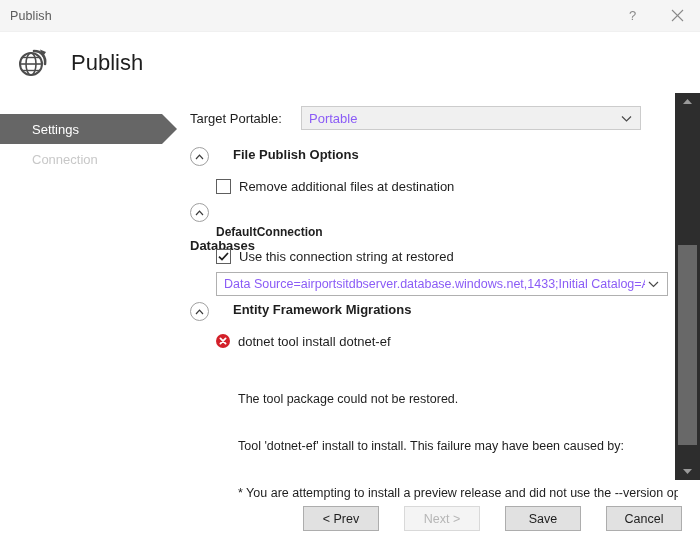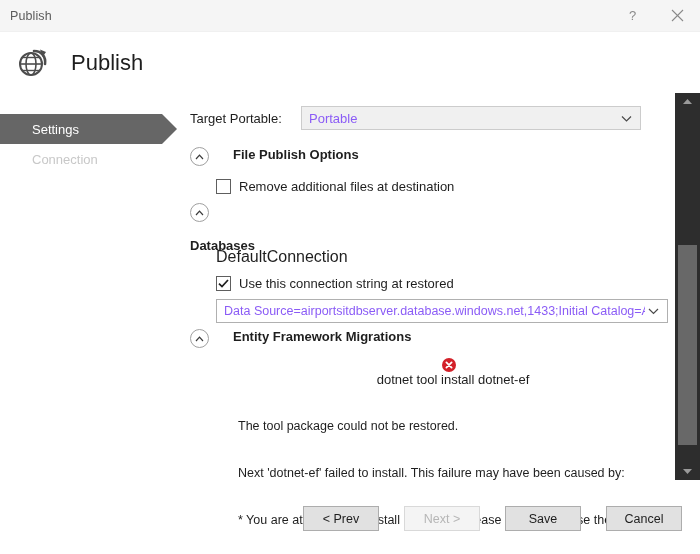--- a/index.html
+++ b/index.html
@@ -200,24 +200,24 @@
     margin-right: 8px;
     flex: 0 0 13px;
     display: flex;
     align-items: center;
     justify-content: center;
   }
   .chk svg { display: block; }
   .checkrow-label { font-size: 13px; color: #1e1e1e; }
 
   .subhead {
-    font-size: 16px;
-    font-weight: normal;
-    color: #1e1e1e;
-    margin-top: 23px;
+    font-size: 12px;
+    font-weight: bold;
+    color: #1e1e1e;
+    margin-top: 0;
   }
 
   .combo.connstr {
     width: 452px;
     margin-top: 5px;
     background: #ffffff;
     border: 1px solid #b0b0b0;
     font-size: 12.5px;
     white-space: nowrap;
     overflow: hidden;
@@ -229,21 +229,20 @@
     text-overflow: clip;
     display: block;
     width: 100%;
   }
 
   .errrow {
     display: flex;
     align-items: center;
     height: 20px;
     margin-top: 7px;
-    flex-direction: column;
   }
   .err-icon {
     width: 14px;
     height: 14px;
     margin-right: 8px;
     flex: 0 0 14px;
   }
   .err-cmd { font-size: 13px; color: #1e1e1e; }
 
   .errtext {
@@ -439,21 +438,21 @@
       <span class="err-icon">
         <svg width="14" height="14" viewBox="0 0 14 14">
           <circle cx="7" cy="7" r="7" fill="#D32029"></circle>
           <path d="M4.4 4.4 L9.6 9.6 M9.6 4.4 L4.4 9.6" stroke="#ffffff" stroke-width="1.8" stroke-linecap="round"></path>
         </svg>
       </span>
       <span class="err-cmd">dotnet tool install dotnet-ef</span>
     </div>
     <div class="errtext">
       <div>The tool package could not be restored.</div>
-      <div>Next 'dotnet-ef' failed to install. This failure may have been caused by:</div>
+      <div>Tool 'dotnet-ef' install to install. This failure may have been caused by:</div>
       <div>* You are attempting to install a preview release and did not use the --version opt</div>
       
       
       
       
     </div>
 
   </div>
 
   <div class="scrollbar">

